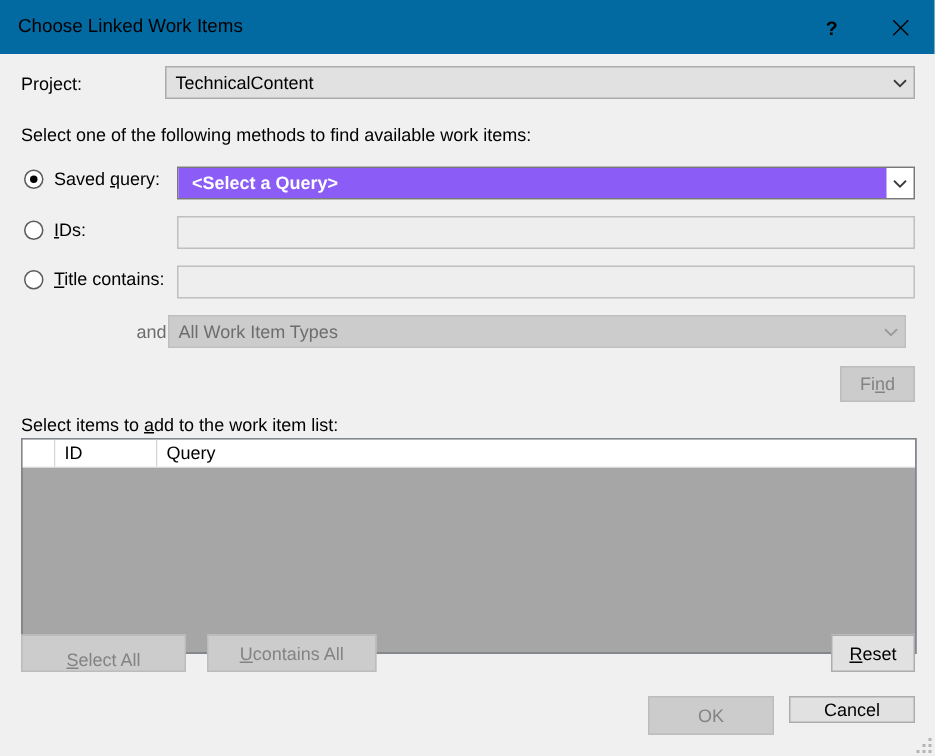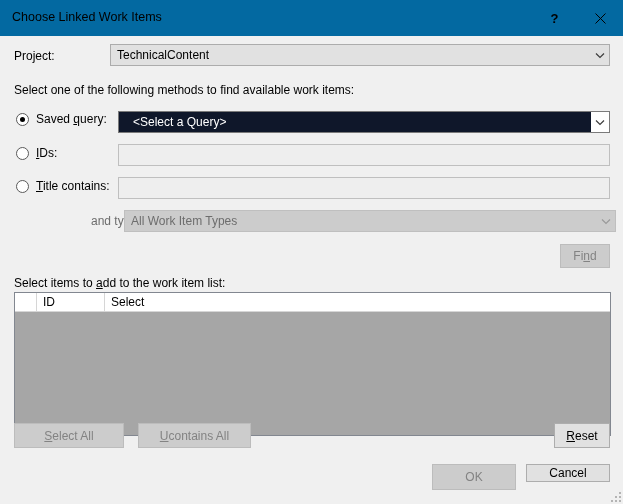--- a/index.html
+++ b/index.html
@@ -91,25 +91,26 @@
   }
   .combo.disabled { background: #cccccc; border-color: #bfbfbf; }
   .combo.disabled .combo-text { color: #6d6d6d; }
 
   
   .combo.query {
     background: #ffffff;
     border: 1px solid #7a7a7a;
   }
   .combo.query .combo-text {
-    background: #0f172a;
+    background: #8b5cf6;
     color: #ffffff;
     height: 20px;
     line-height: 20px;
-    padding-left: 14px;
+    padding-left: 9px;
+    font-weight: bold;
   }
 
   
   .textbox {
     position: absolute;
     box-sizing: border-box;
     height: 22px;
     border: 1px solid #bfbfbf;
     background: #eeeeee;
   }
@@ -278,45 +279,45 @@
 
   <div class="radio-row" style="left:16px; top:143px;">
     <span class="radio"></span>
     <span class="radio-label"><span></span><u>T</u><span>itle contains:</span></span>
   </div>
   <div class="textbox" style="left:118px; top:141px; width:492px;">
     <input type="text" value="" style="">
   </div>
 
   <div class="lbl dim" style="left:57px; top:178px;">and type:</div>
-  <div class="combo disabled" style="left:124px; top:174px; width:492px;">
+  <div class="combo disabled" style="left:112px; top:174px; width:492px;">
     <div class="combo-text">All Work Item Types</div>
     <div class="arrow">
       <svg width="10" height="7" viewBox="0 0 10 7">
           <polyline points="1,1.5 5,5.5 9,1.5" fill="none" stroke="#9a9a9a" stroke-width="1.2"></polyline>
         </svg>
     </div>
   </div>
 
   <div class="btn disabled" style="left:560px; top:208px; width:50px; height:24px;">
     <span><span>Fi</span><u>n</u><span>d</span></span>
   </div>
 
   <div class="lbl" style="left:14px; top:240px;"><span>Select items to </span><u>a</u><span>dd to the work item list:</span></div>
 
   <div class="listview" style="left:14px; top:256px; width:597px; height:144px;">
     <div class="list-header">
       <div class="hcell c0"></div>
       <div class="hcell c1">ID</div>
-      <div class="hcell c2">Select</div>
+      <div class="hcell c2">Query</div>
     </div>
     <div class="list-body"></div>
   </div>
 
-  <div class="btn disabled" style="left:14px; top:387px; width:110px; height:25px;">
+  <div class="btn disabled" style="left:14px; top:387px; width:110px; height:25px;align-items:flex-end;">
     <span><span></span><u>S</u><span>elect All</span></span>
   </div>
   <div class="btn disabled" style="left:138px; top:387px; width:113px; height:25px;">
     <span><span></span><u>U</u><span>contains All</span></span>
   </div>
   <div class="btn" style="left:554px; top:387px; width:56px; height:25px;">
     <span><span></span><u>R</u><span>eset</span></span>
   </div>
 
   <div class="btn disabled" style="left:432px; top:428px; width:84px; height:26px;">

